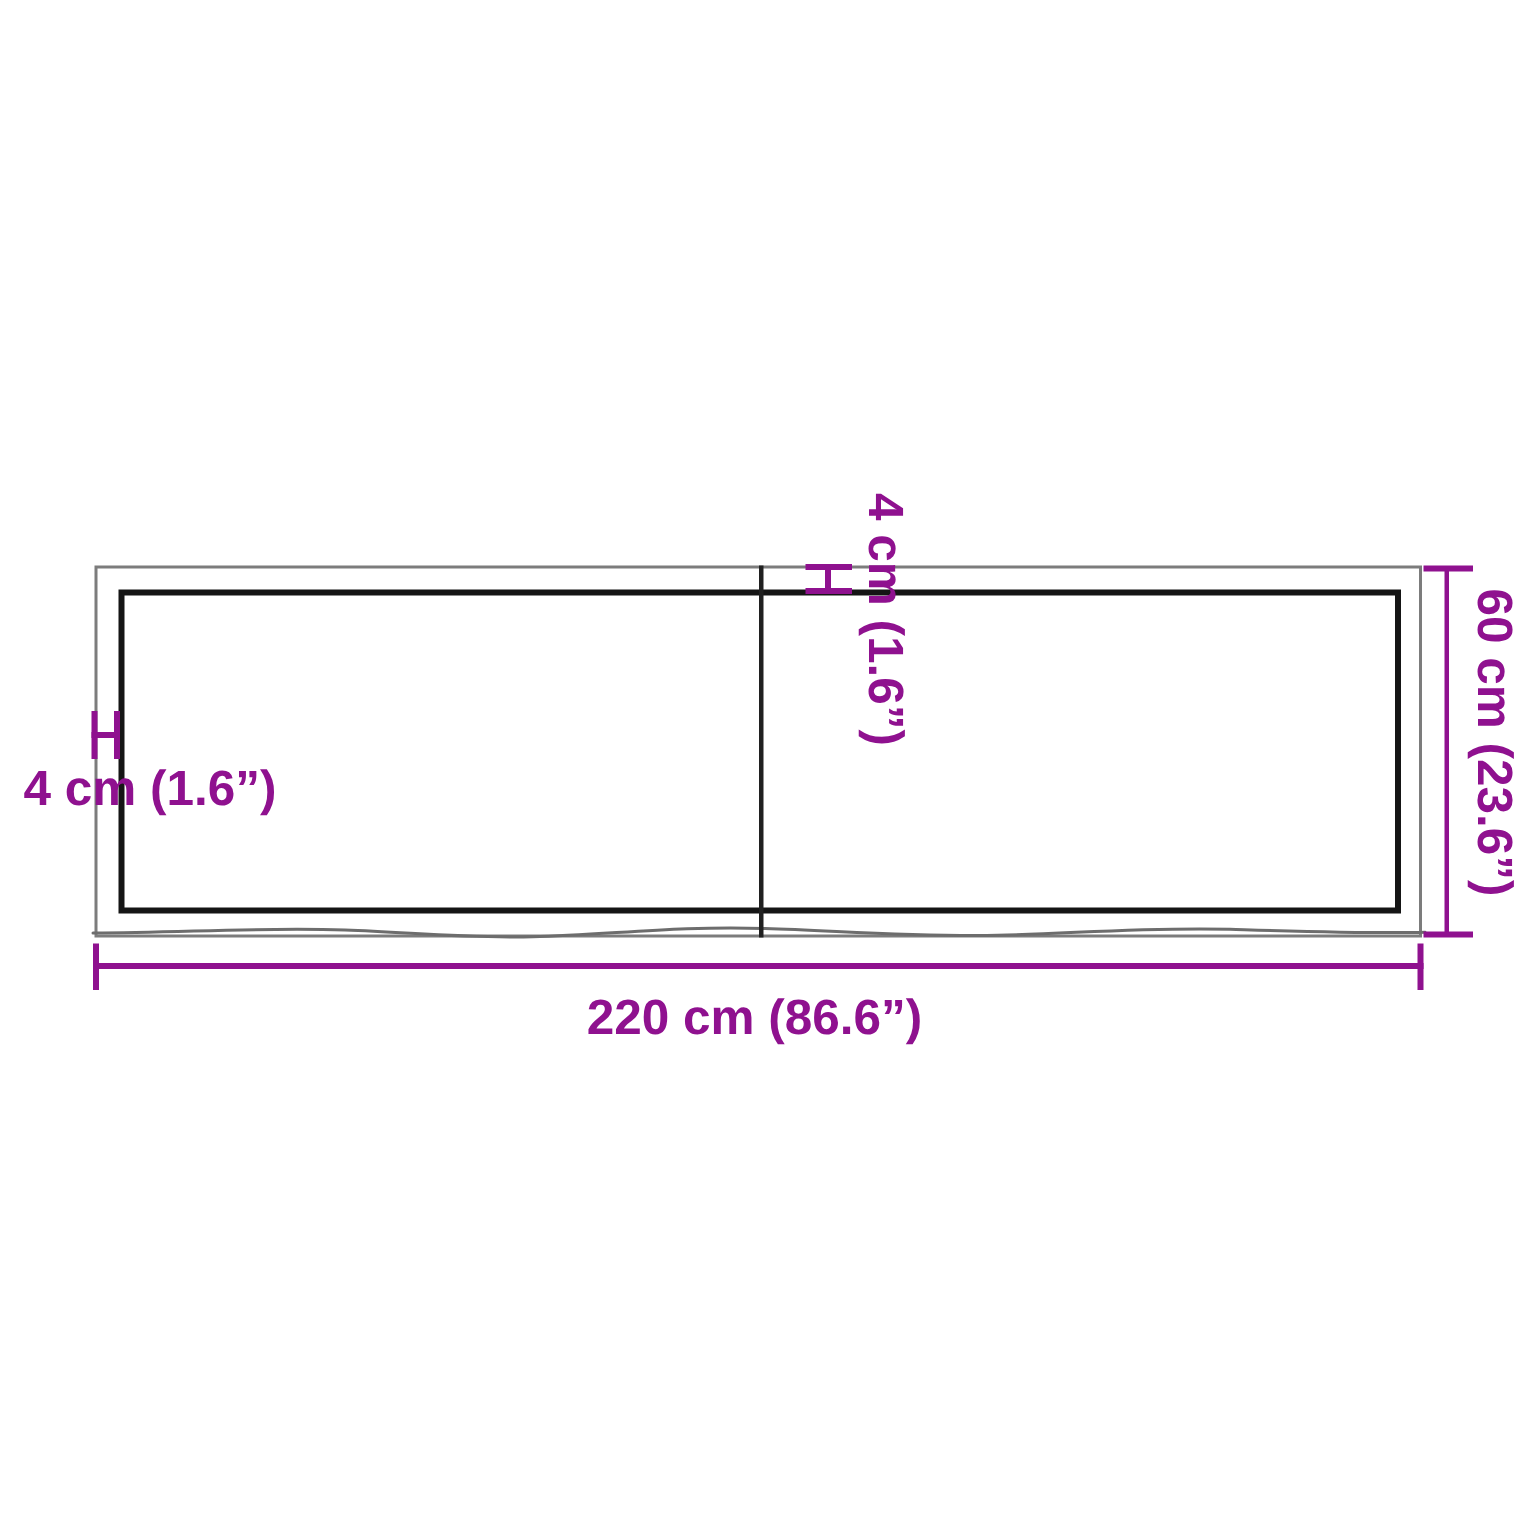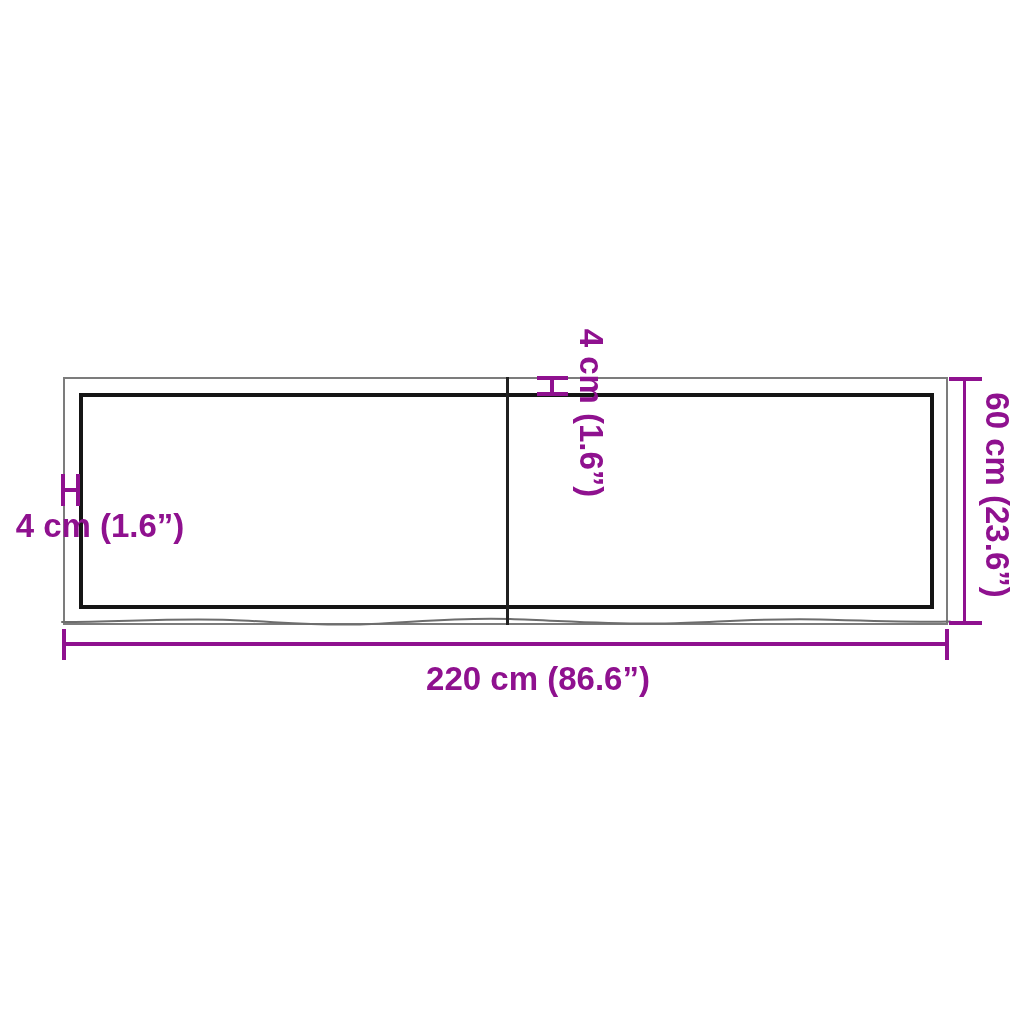--- a/index.html
+++ b/index.html
@@ -57,21 +57,21 @@
     font-weight:700;
     font-size:33px;
     line-height:1;
     white-space:nowrap;
     transform: translate(-50%,-50%);
   }
   .lbl.rot90 { transform: translate(-50%,-50%) rotate(90deg); }
   .lbl-thickness-left { left:100px; top:525px; }
   .lbl-thickness-top  { left:591px; top:413px; }
   .lbl-height         { left:997px; top:495px; }
-  .lbl-width          { left:503px; top:678px;margin-left:35px; }
+  .lbl-width          { left:503px; top:678px; }
 </style>
 </head>
 <body>
 
 <div class="stage">
 
   <div class="outer-rect"></div>
 
   <svg class="live-edge" viewBox="0 0 892 26" preserveAspectRatio="none">
     <path d="M 2 16 C 60 16 110 12 170 14 C 215 15.5 245 19.5 295 18.5

